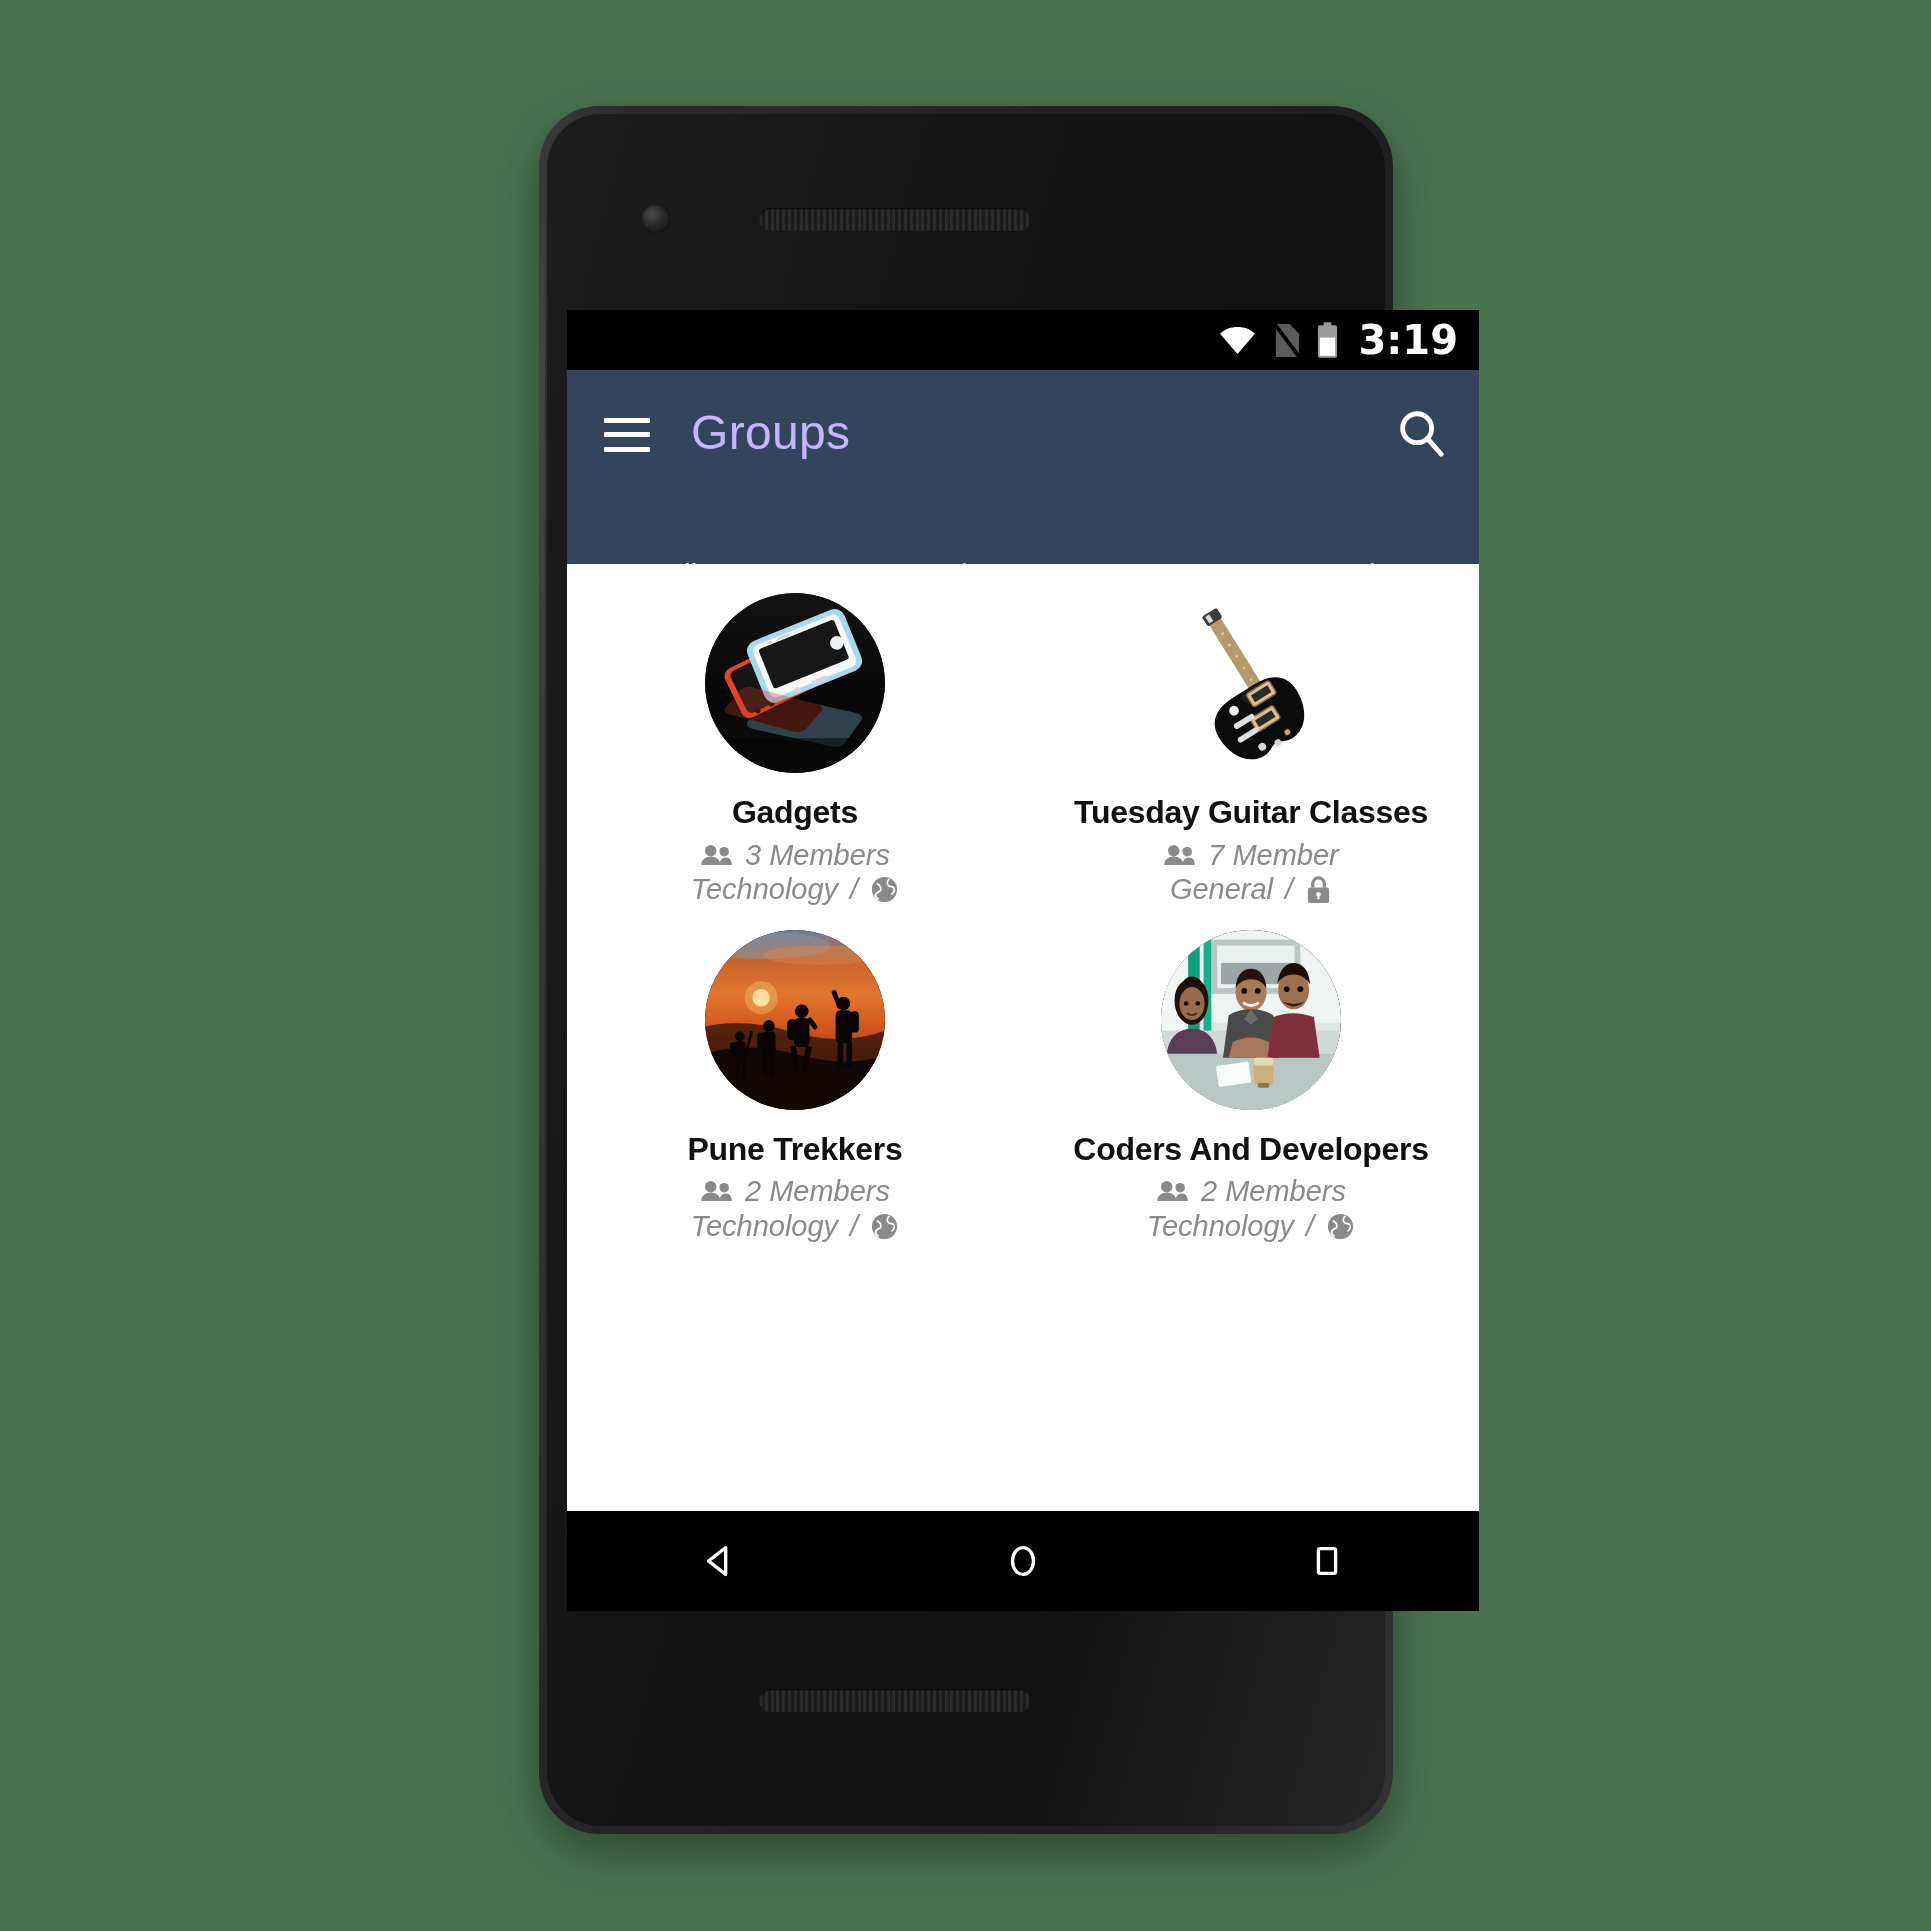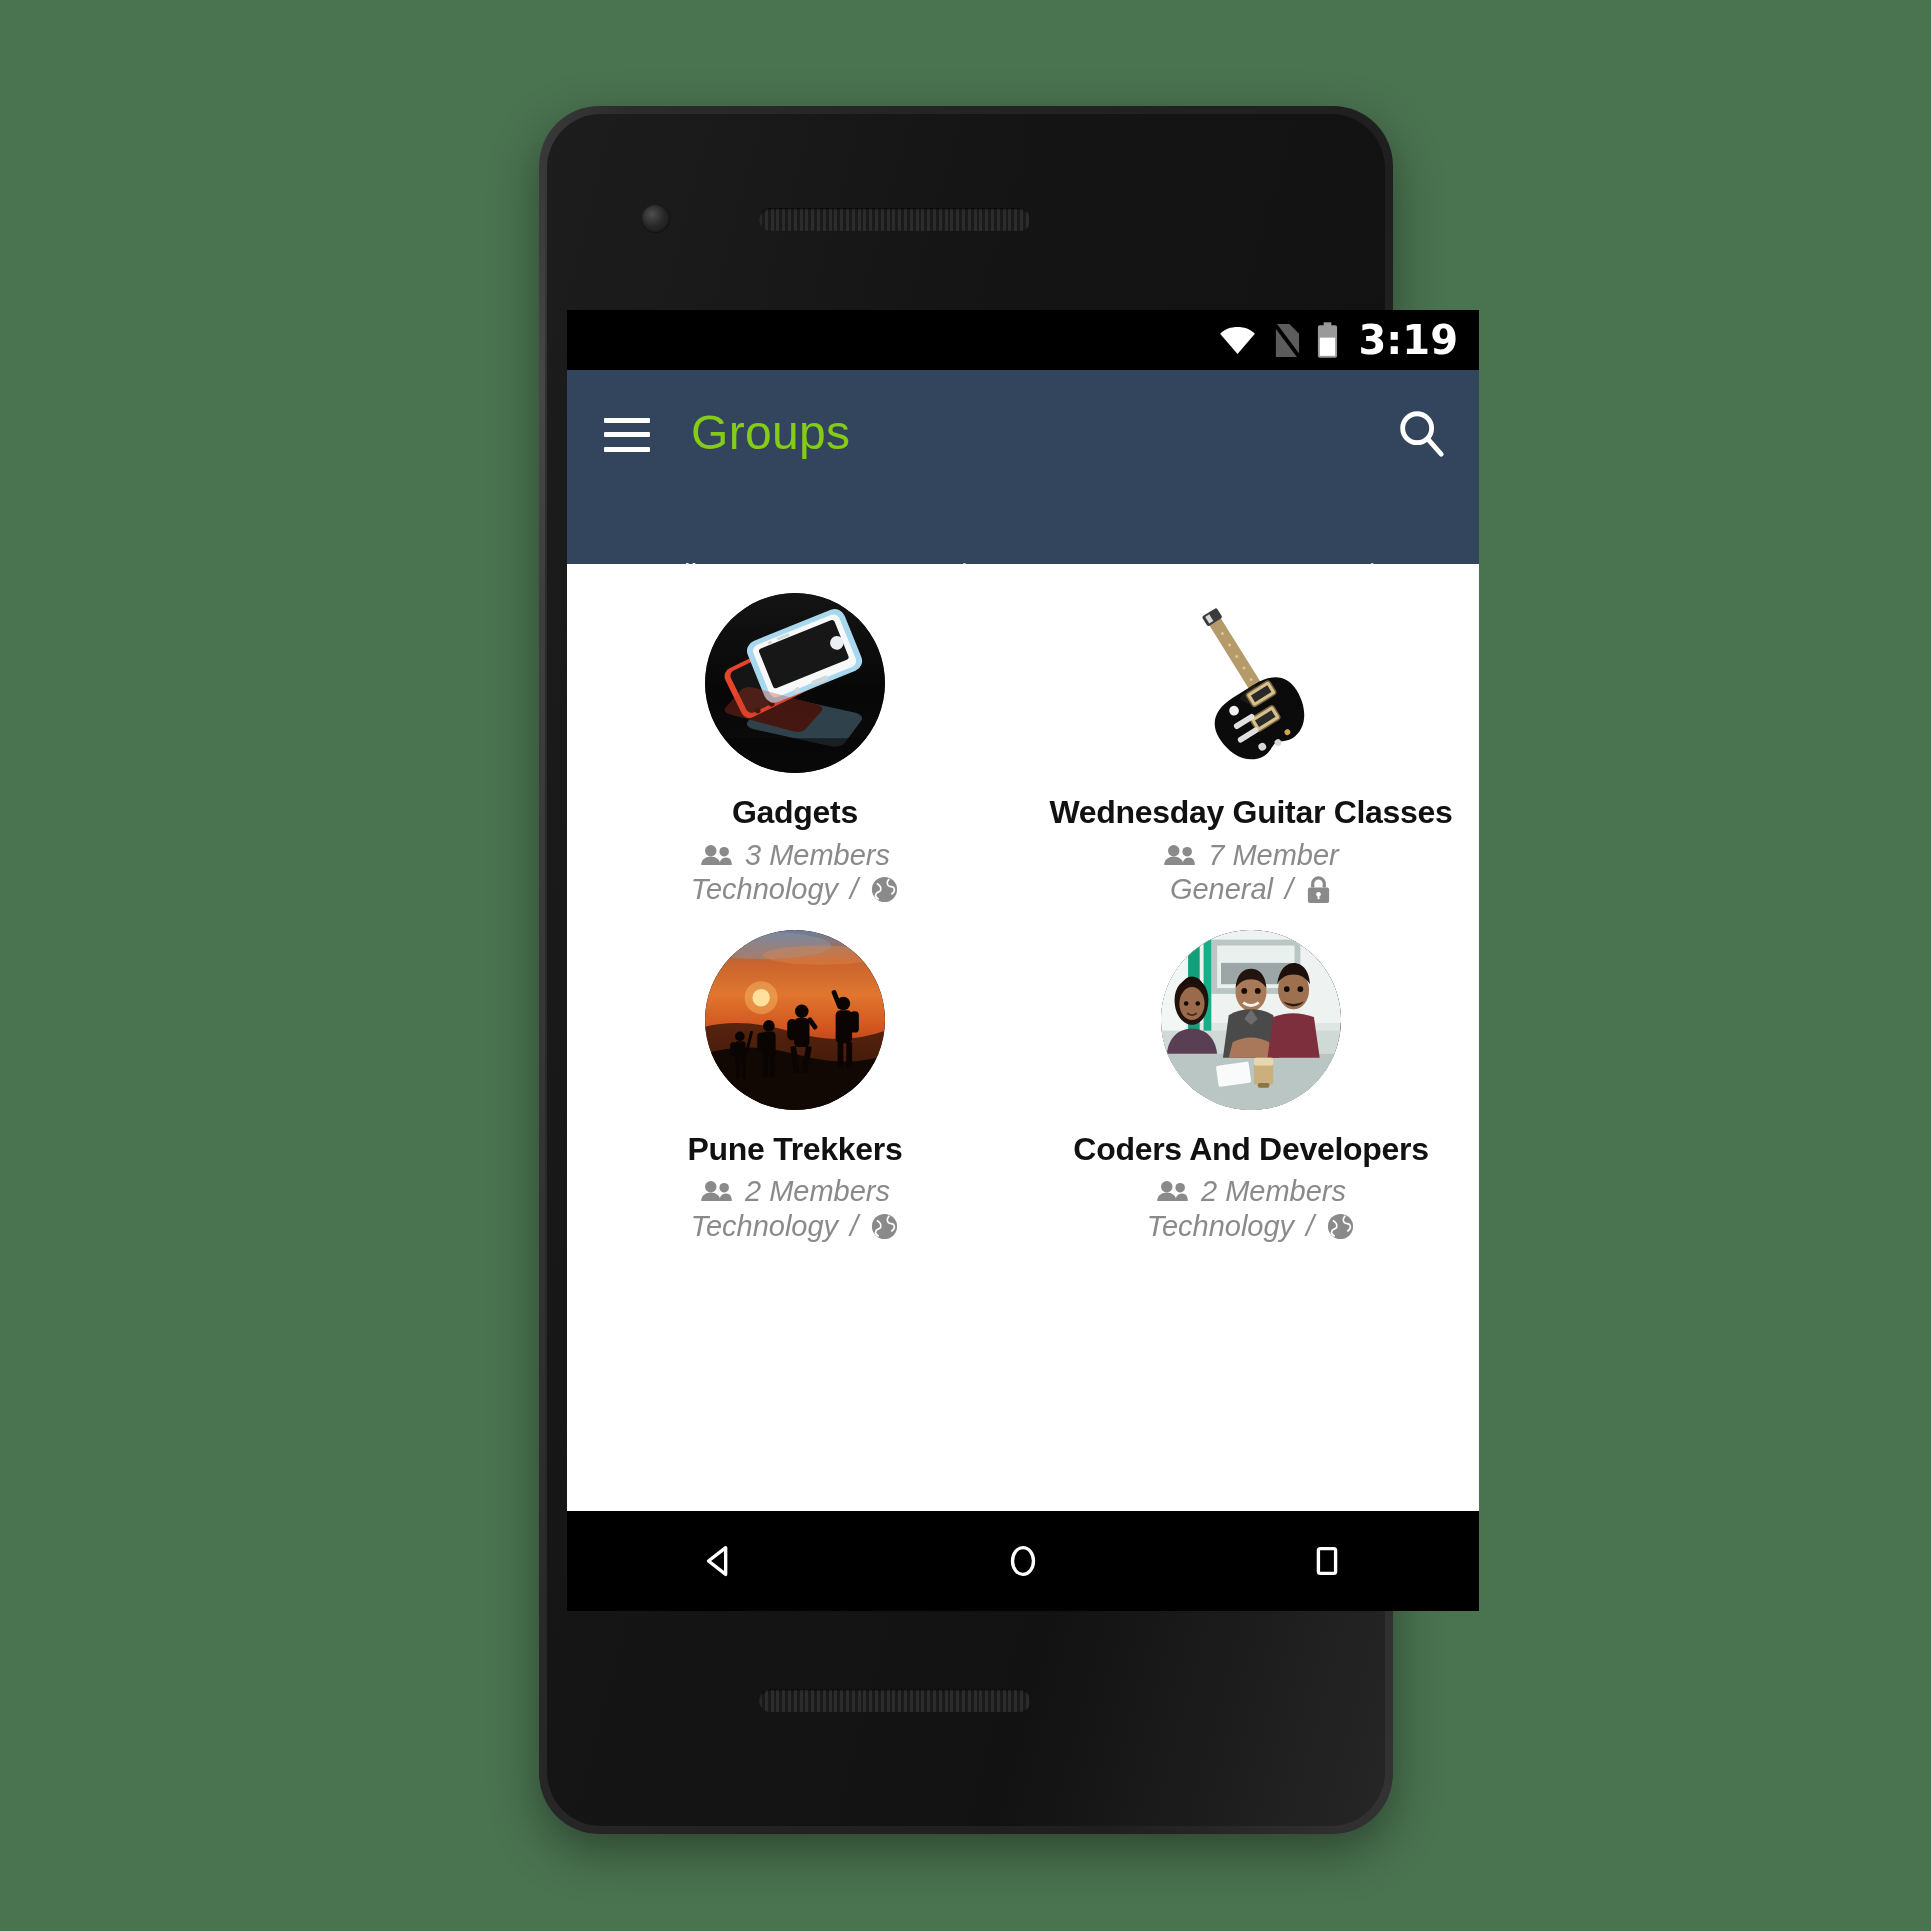--- a/index.html
+++ b/index.html
@@ -141,21 +141,21 @@
     display: block;
     height: 4.8px;
     background: #ffffff;
     border-radius: 1px;
     margin-bottom: 9.7px;
   }
   #app-bar-title {
     position: absolute;
     left: 124px;
     top: 35px;
-    color: #84cc16;
+    color: #c4b5fd;
     font-size: 48px;
     font-weight: 400;
     letter-spacing: 0.3px;
   }
   #search-icon {
     position: absolute;
     right: 31px;
     top: 37px;
     cursor: pointer;
   }
@@ -444,21 +444,21 @@
                 <rect x="76" y="128" width="20" height="8" fill="#2a2a2a"></rect>
                 <rect x="54" y="120" width="24" height="6" rx="3" fill="#e0e0e0"></rect>
                 <rect x="50" y="134" width="24" height="6" rx="3" fill="#e0e0e0"></rect>
                 <circle cx="63" cy="108" r="5" fill="#f2f2f2"></circle>
                 <circle cx="68" cy="155" r="4" fill="#d8d8d8"></circle>
                 <circle cx="84" cy="160" r="3.5" fill="#d8d8d8"></circle>
                 <circle cx="98" cy="156" r="3" fill="#cfa64a"></circle>
               </g>
             </svg>
           </div>
-          <div class="group-name">Wednesday Guitar Classes</div>
+          <div class="group-name">Tuesday Guitar Classes</div>
           <div class="group-meta">
             <span class="meta-icon">
               <svg width="33" height="23" viewBox="0 0 34 24">
                   <circle cx="11" cy="7" r="6" fill="#8a8a8a"></circle>
                   <circle cx="25" cy="8" r="5" fill="#8a8a8a"></circle>
                   <path d="M1 22 c0-6 5-9 10-9 s10 3 10 9 z" fill="#8a8a8a"></path>
                   <path d="M20 22 c0-5 3-8 7-8 s6 3 6 8 z" fill="#8a8a8a"></path>
                 </svg>
             </span>
             <span>7 Member</span>

